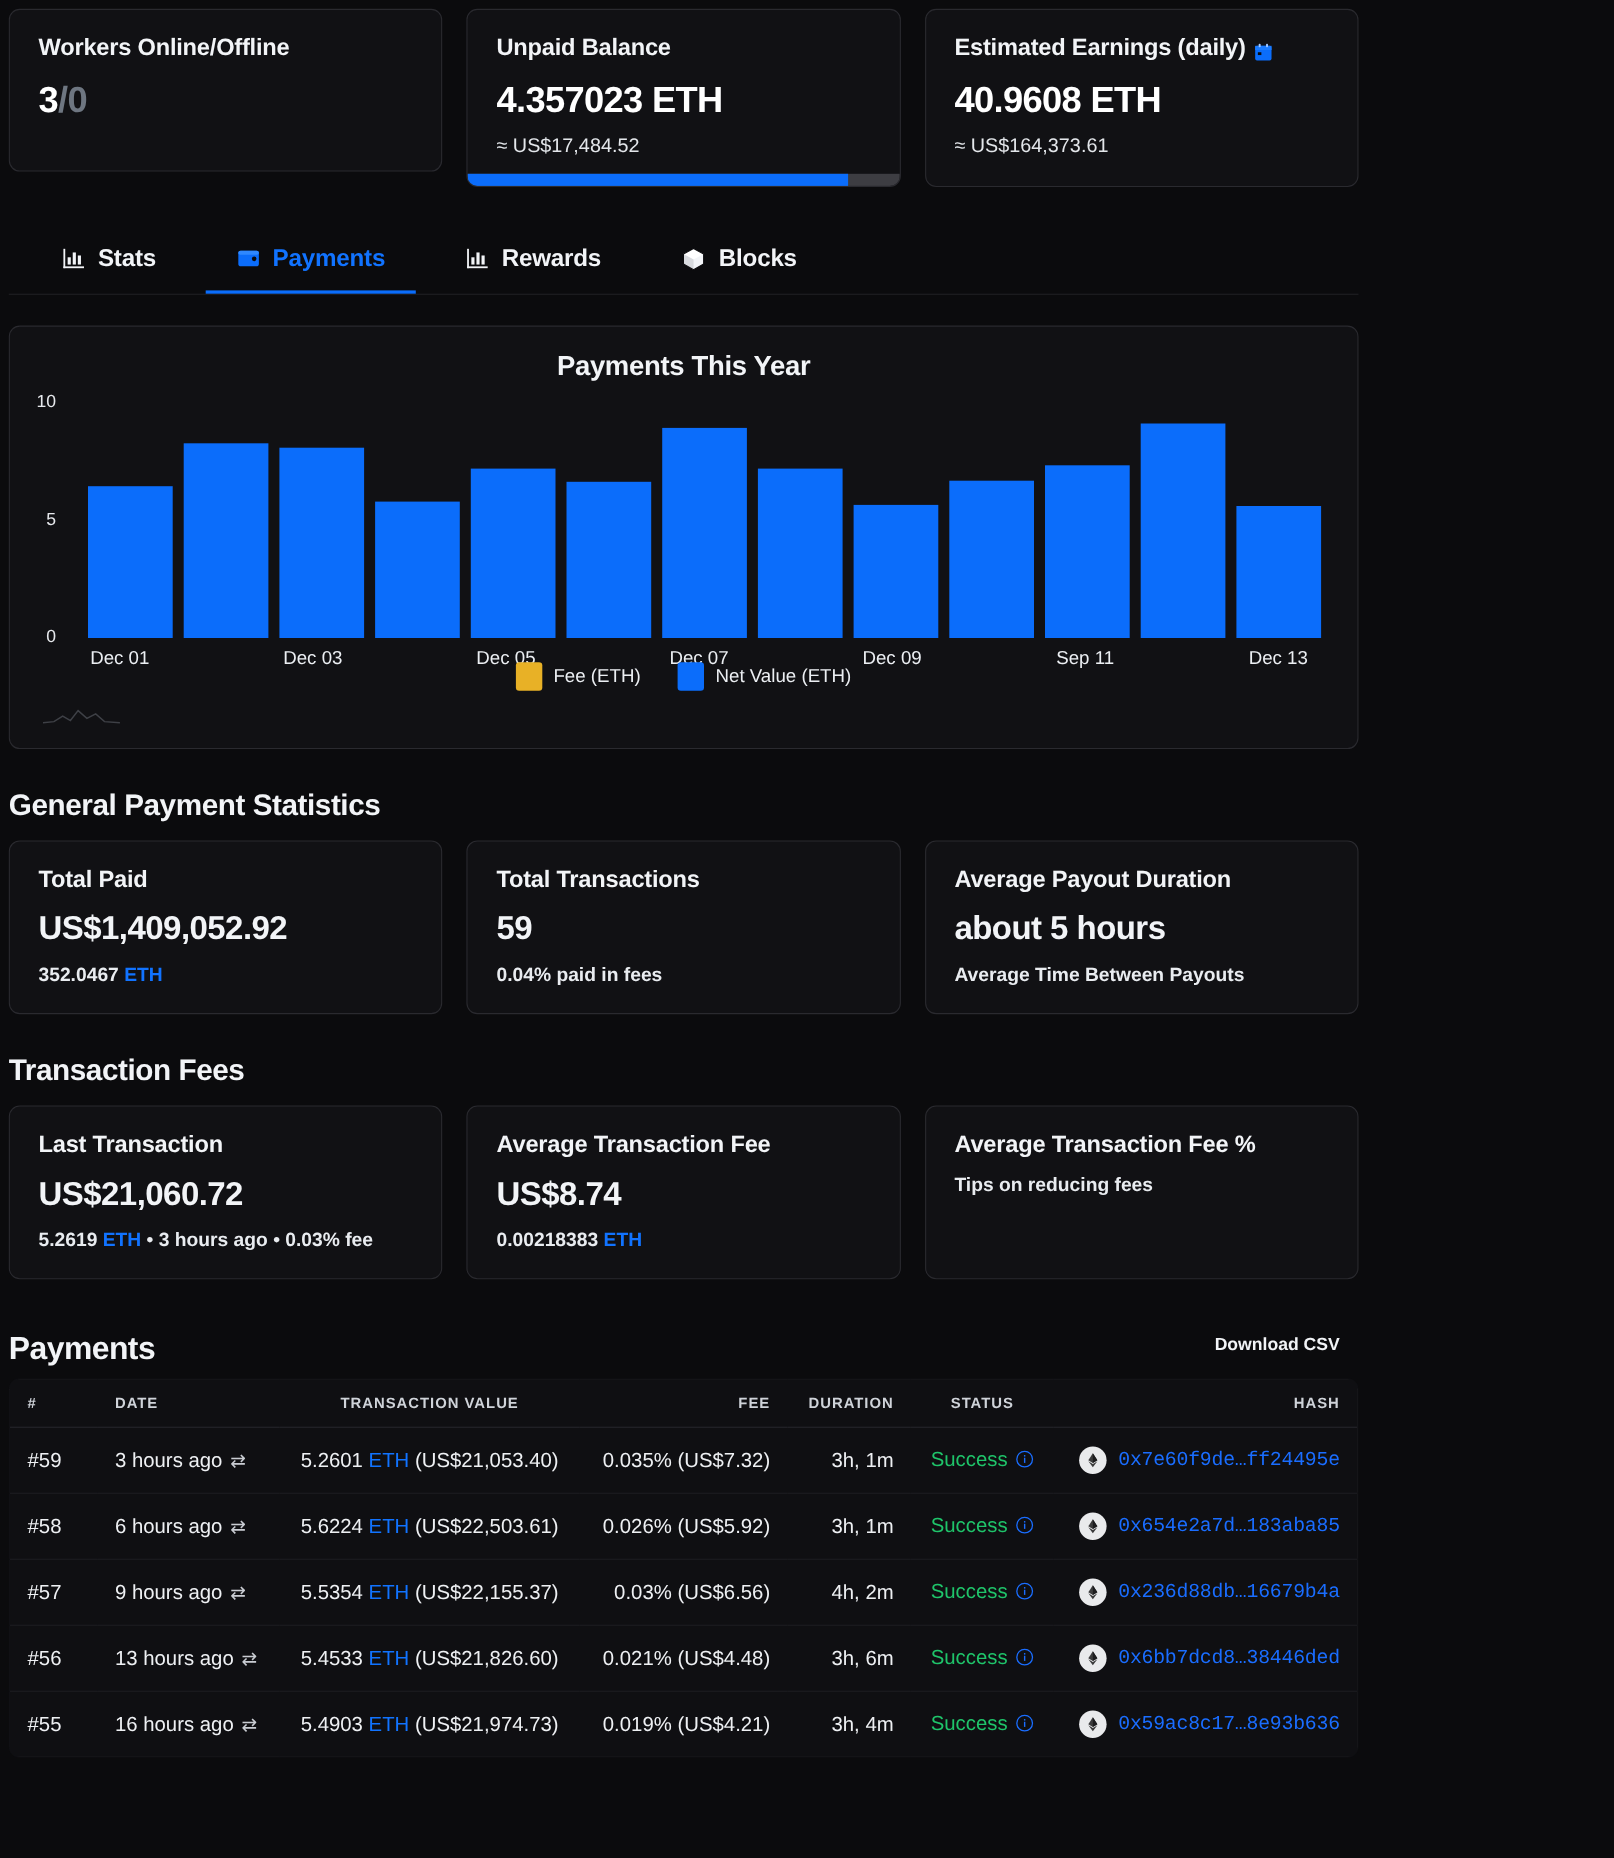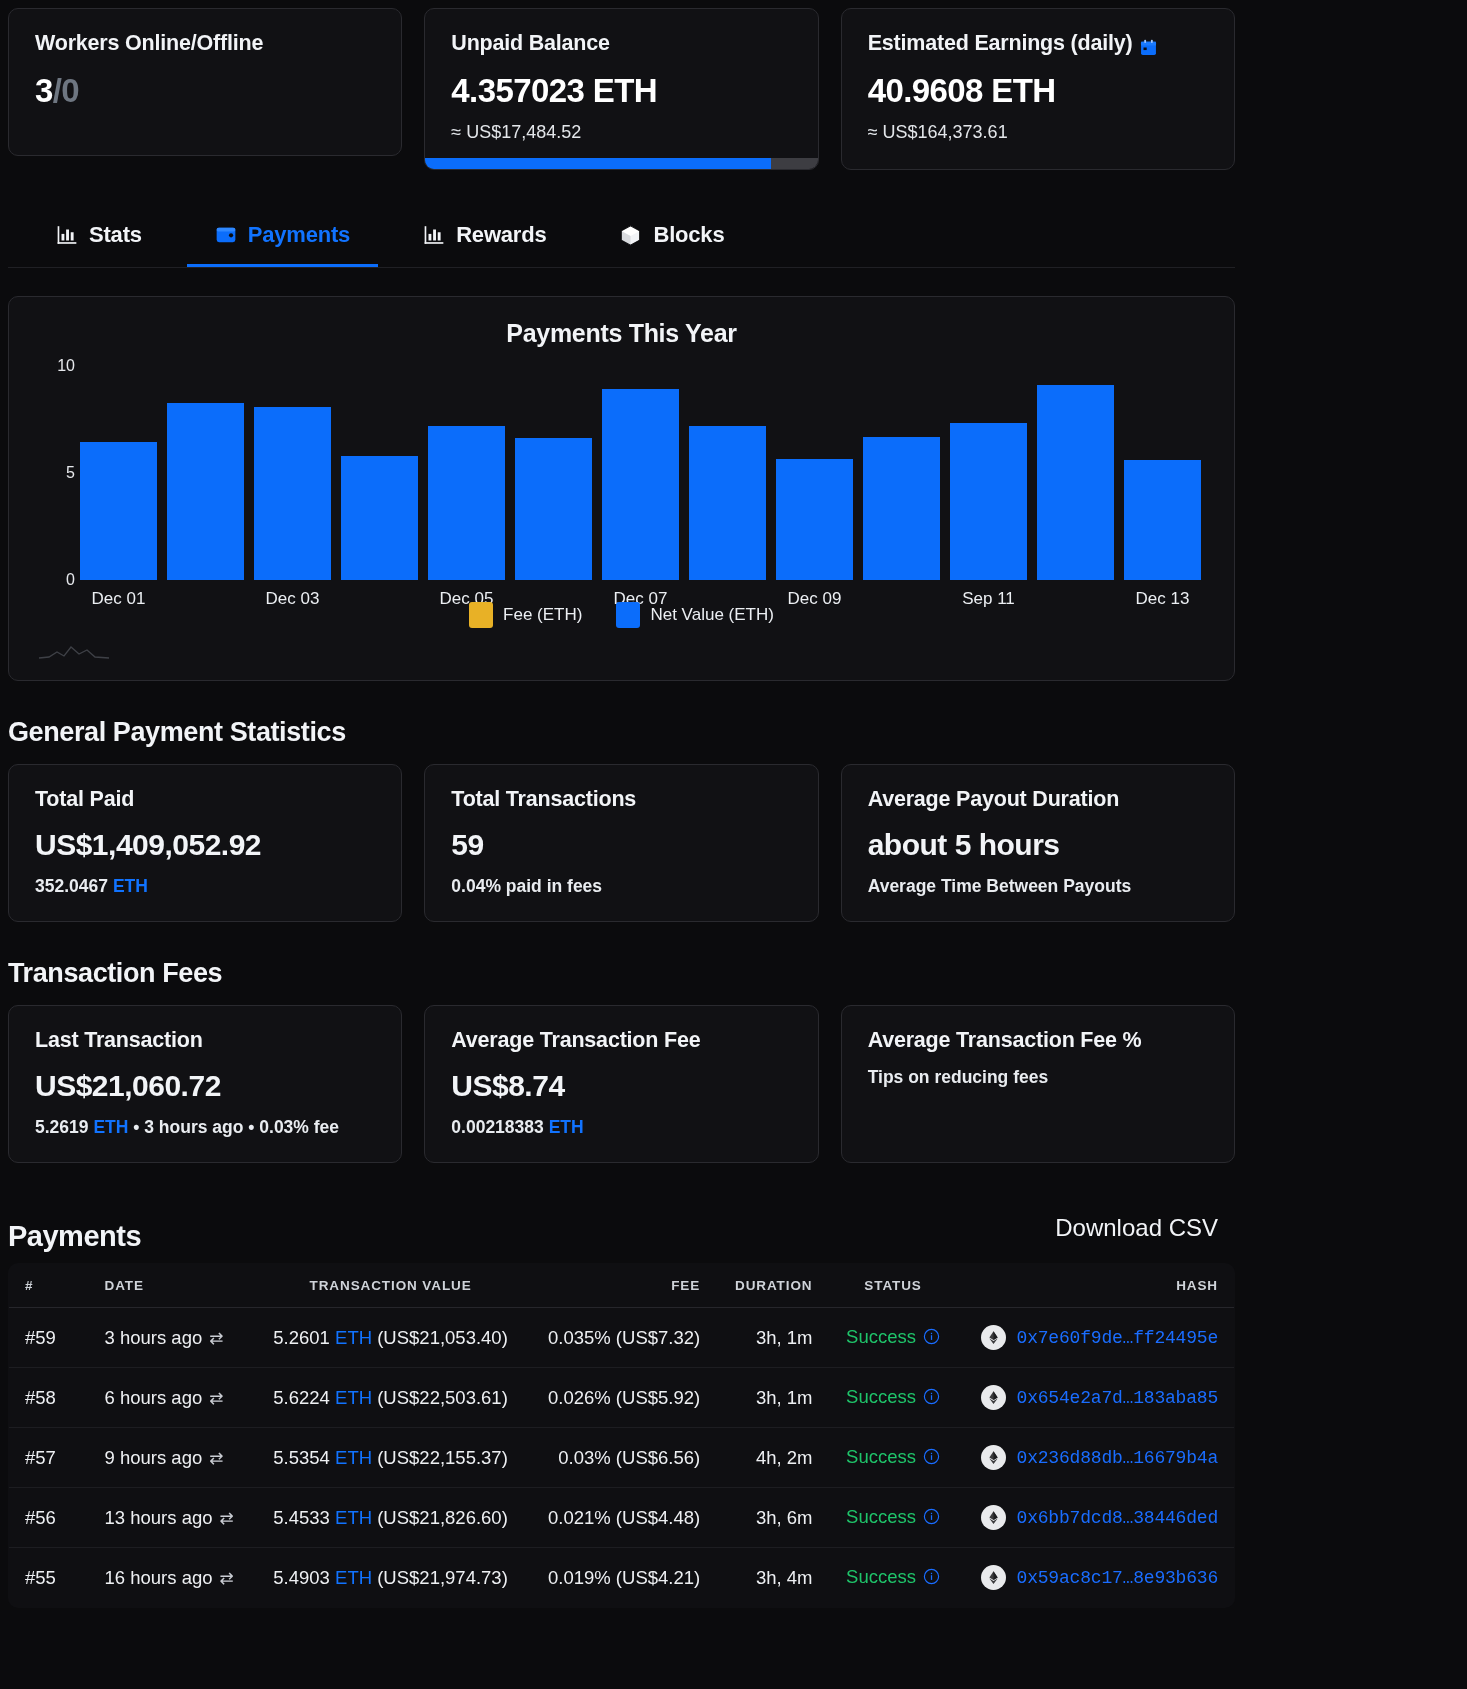--- a/index.html
+++ b/index.html
@@ -74,26 +74,26 @@
     background:var(--card);
     border:1px solid var(--card-border);
     border-radius:10px;
     padding:22px 20px 18px 20px;
     position:relative;
     height:385px;
   }
   .chart-title{text-align:center;font-size:25px;font-weight:700;letter-spacing:-.3px;}
   .plot{position:relative;margin-top:18px;height:214px;}
   .yaxis{position:absolute;left:0;top:0;width:46px;height:100%;}
-  .ytick{position:absolute;right:0;transform:translateY(-50%);font-size:16px;color:#e6e8ec;}
+  .ytick{position:absolute;right:24px;transform:translateY(-50%);font-size:16px;color:#e6e8ec;}
   .plotarea{position:absolute;left:46px;right:8px;top:0;bottom:0;
             display:flex;align-items:flex-end;gap:0;}
   .barslot{flex:1 1 0;height:100%;display:flex;align-items:flex-end;justify-content:center;}
   .bar{width:88%;background:var(--blue);}
-  .xaxis{position:absolute;left:46px;right:8px;top:100%;height:34px;display:flex;}
+  .xaxis{position:absolute;left:36px;right:8px;top:100%;height:34px;display:flex;}
   .xslot{flex:1 1 0;text-align:center;font-size:17px;color:#eceff3;padding-top:9px;white-space:nowrap;}
   .legend{
     position:absolute;left:0;right:0;bottom:52px;
     display:flex;justify-content:center;align-items:center;gap:34px;
   }
   .leg{display:flex;align-items:center;gap:10px;font-size:17px;color:#eceff3;cursor:pointer;}
   .swatch{width:24px;height:26px;border-radius:3px;}
   .spark{position:absolute;left:30px;bottom:16px;opacity:.42;}
 
   
@@ -109,21 +109,21 @@
   .statcard .v{margin-top:16px;font-size:30px;font-weight:700;letter-spacing:-.5px;}
   .statcard .s{margin-top:14px;font-size:17.5px;font-weight:700;color:#e9ecf0;}
   .eth{color:var(--blue-text);}
   .link{color:var(--blue-text);cursor:pointer;}
 
   
   .pay-head{display:flex;align-items:flex-end;justify-content:space-between;margin:40px 0 10px 0;}
   .pay-title{font-size:29px;font-weight:700;letter-spacing:-.5px;}
   .csv-btn{
     border:1px solid transparent;background:transparent;color:#f2f4f7;
-    font-family:inherit;font-size:24px;font-weight:400;padding:10px 16px;border-radius:8px;cursor:pointer;
+    font-family:inherit;font-size:16px;font-weight:700;padding:10px 16px;border-radius:8px;cursor:pointer;
   }
   table.payments{width:100%;border-collapse:collapse;border:1px solid var(--card-border);
                  border-radius:10px;overflow:hidden;background:#0f0f12;}
   table.payments th{
     font-size:13.5px;font-weight:700;letter-spacing:.9px;color:#cfd3d9;
     padding:14px 16px;border-bottom:1px solid #26262b;text-transform:uppercase;
   }
   table.payments td{
     padding:17px 16px;border-bottom:1px solid #1d1d21;font-size:18.5px;color:#eef0f3;
     white-space:nowrap;

